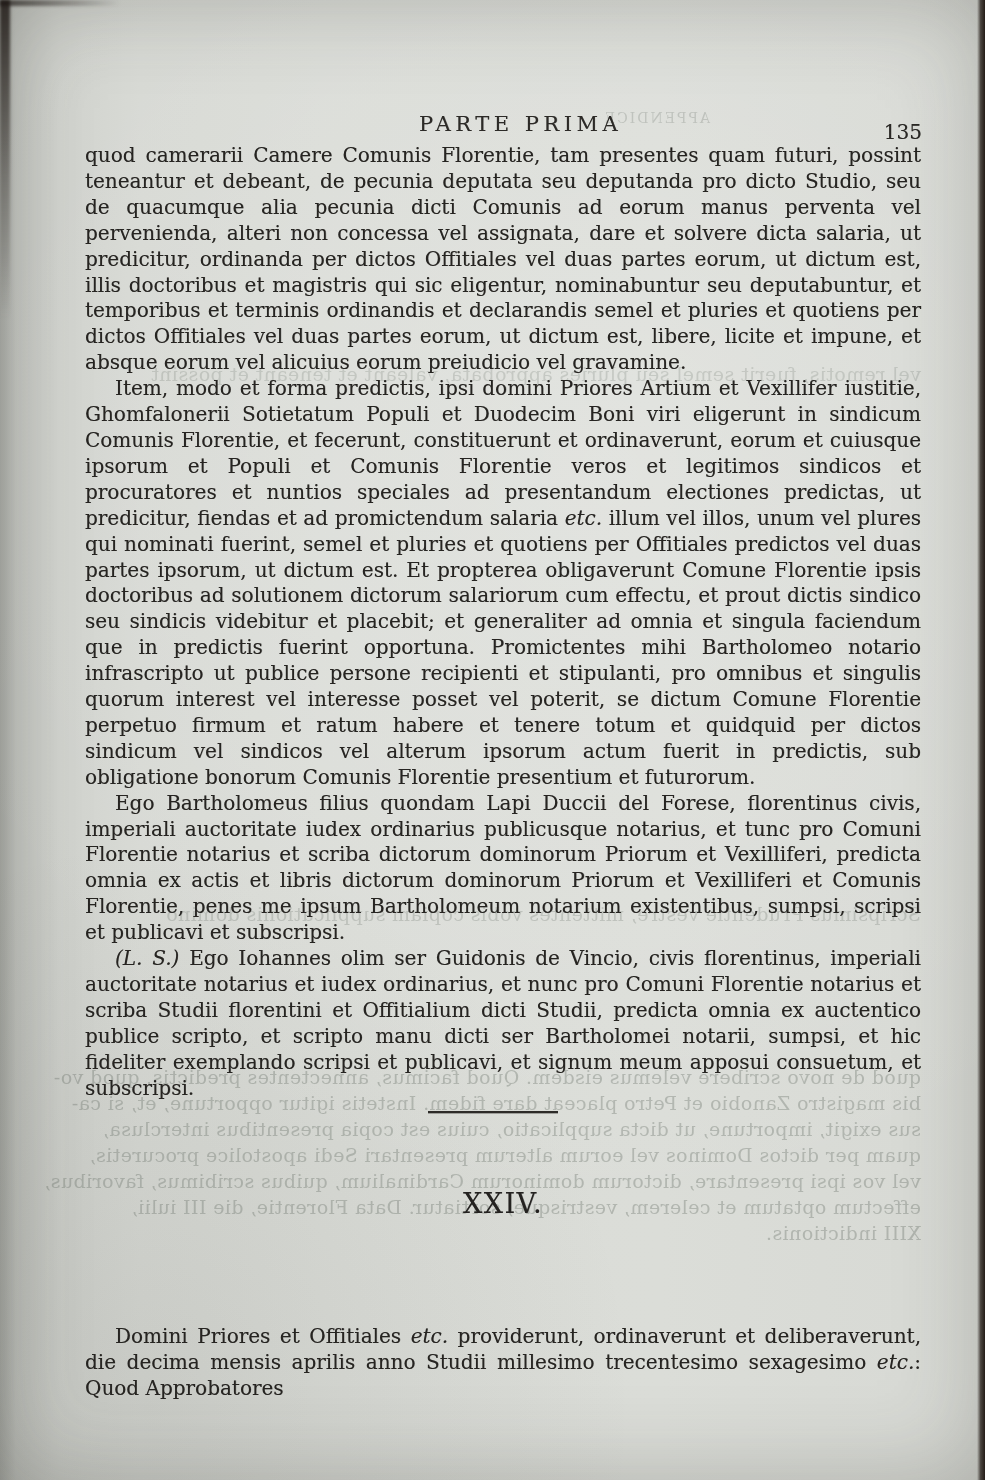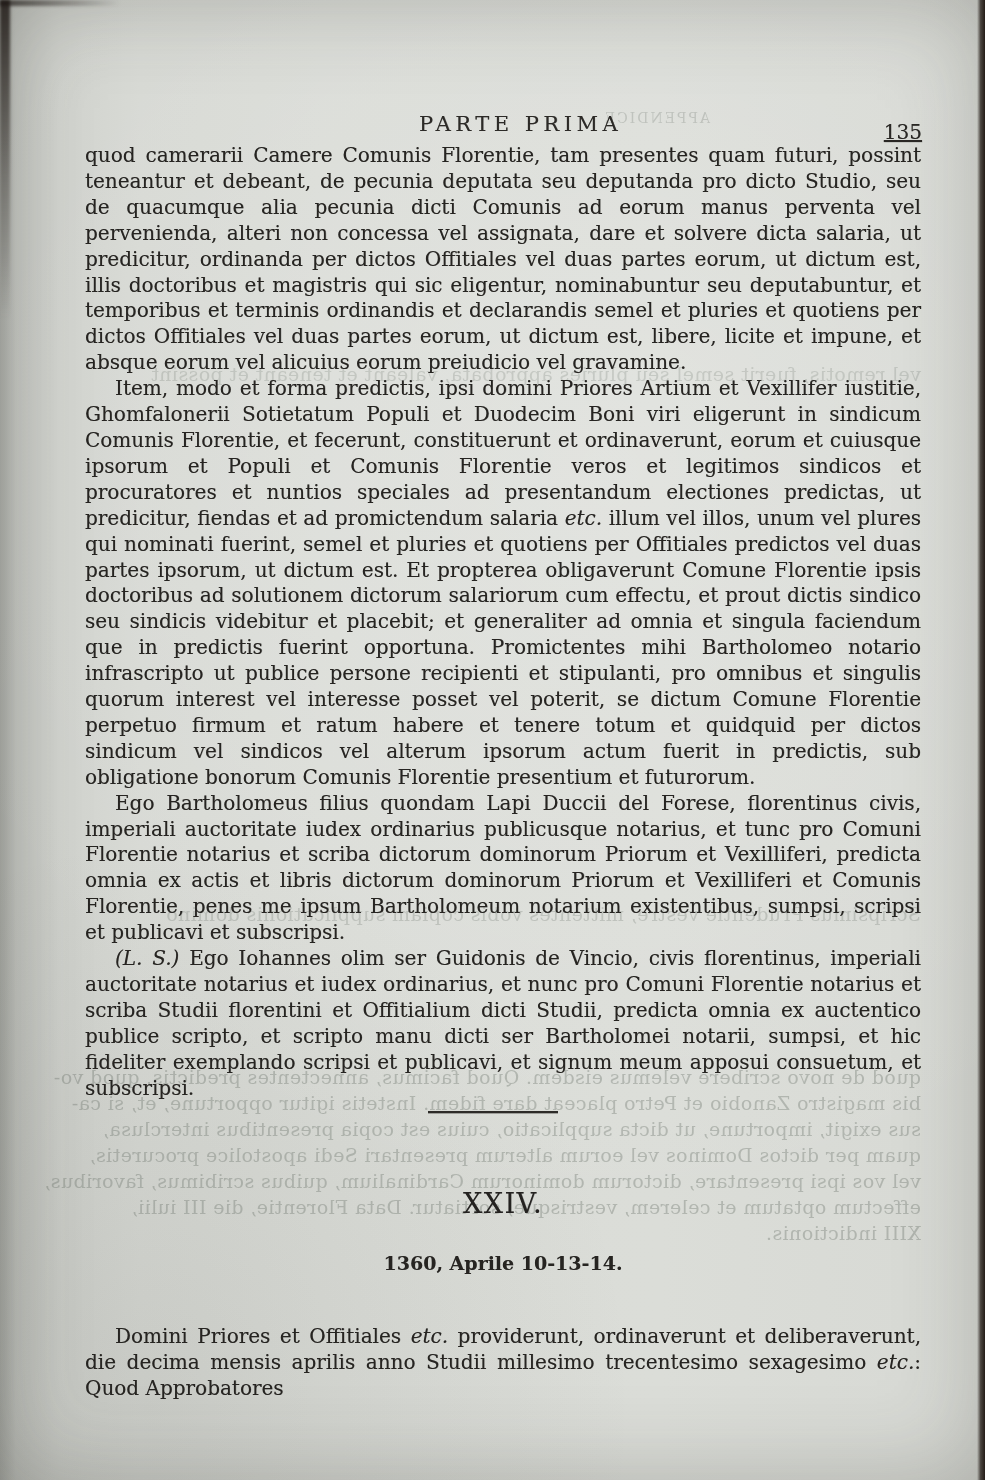--- a/index.html
+++ b/index.html
@@ -26,21 +26,20 @@
     position:absolute;top:112px;left:0;width:100%;
     text-align:center;font-size:21px;letter-spacing:4.5px;
     color:#2c2a27;z-index:3;
     text-shadow:0.3px 0.3px 0 rgba(0,0,0,0.35);
     margin-left:28px;
   }
   .folio{
     position:absolute;top:120px;right:63px;
     font-size:20px;color:#2a2825;z-index:3;
     text-shadow:0.3px 0.3px 0 rgba(0,0,0,0.35);
-    text-decoration:underline;
   }
 
   .body-text{
     position:absolute;top:143px;left:85px;width:836px;z-index:3;
     font-size:20px;line-height:25.9px;text-align:justify;
     text-shadow:0.3px 0.3px 0 rgba(0,0,0,0.32);
   }
   .body-text p{margin:0;padding:0;}
   .body-text p.indent{text-indent:30px;}
   .body-text em{font-style:italic;}
@@ -99,21 +98,20 @@
 
   <div class="body-text">
     <p><span>quod camerarii Camere Comunis Florentie, tam presentes quam futuri, possint teneantur et debeant, de pecunia deputata seu deputanda pro dicto Studio, seu de quacumque alia pecunia dicti Comunis ad eorum manus perventa vel pervenienda, alteri non concessa vel assignata, dare et solvere dicta salaria, ut predicitur, ordinanda per dictos Offitiales vel duas partes eorum, ut dictum est, illis doctoribus et magistris qui sic eligentur, nominabuntur seu deputabuntur, et temporibus et terminis ordinandis et declarandis semel et pluries et quotiens per dictos Offitiales vel duas partes eorum, ut dictum est, libere, licite et impune, et absque eorum vel alicuius eorum preiudicio vel gravamine.</span></p>
     <p class="indent"><span>Item, modo et forma predictis, ipsi domini Priores Artium et Vexillifer iustitie, Ghomfalonerii Sotietatum Populi et Duodecim Boni viri eligerunt in sindicum Comunis Florentie, et fecerunt, constituerunt et ordinaverunt, eorum et cuiusque ipsorum et Populi et Comunis Florentie veros et legitimos sindicos et procuratores et nuntios speciales ad presentandum electiones predictas, ut predicitur, fiendas et ad promictendum salaria </span><em>etc.</em><span> illum vel illos, unum vel plures qui nominati fuerint, semel et pluries et quotiens per Offitiales predictos vel duas partes ipsorum, ut dictum est. Et propterea obligaverunt Comune Florentie ipsis doctoribus ad solutionem dictorum salariorum cum effectu, et prout dictis sindico seu sindicis videbitur et placebit; et generaliter ad omnia et singula faciendum que in predictis fuerint opportuna. Promictentes mihi Bartholomeo notario infrascripto ut publice persone recipienti et stipulanti, pro omnibus et singulis quorum interest vel interesse posset vel poterit, se dictum Comune Florentie perpetuo firmum et ratum habere et tenere totum et quidquid per dictos sindicum vel sindicos vel alterum ipsorum actum fuerit in predictis, sub obligatione bonorum Comunis Florentie presentium et futurorum.</span></p>
     <p class="indent"><span>Ego Bartholomeus filius quondam Lapi Duccii del Forese, florentinus civis, imperiali auctoritate iudex ordinarius publicusque notarius, et tunc pro Comuni Florentie notarius et scriba dictorum dominorum Priorum et Vexilliferi, predicta omnia ex actis et libris dictorum dominorum Priorum et Vexilliferi et Comunis Florentie, penes me ipsum Bartholomeum notarium existentibus, sumpsi, scripsi et publicavi et subscripsi.</span></p>
     <p class="indent"><em>(L. S.)</em><span> Ego Iohannes olim ser Guidonis de Vincio, civis florentinus, imperiali auctoritate notarius et iudex ordinarius, et nunc pro Comuni Florentie notarius et scriba Studii florentini et Offitialium dicti Studii, predicta omnia ex auctentico publice scripto, et scripto manu dicti ser Bartholomei notarii, sumpsi, et hic fideliter exemplando scripsi et publicavi, et signum meum apposui consuetum, et subscripsi.</span></p>
   </div>
 
   <div class="divider-rule"></div>
   <div class="section-number">XXIV.</div>
-  <div class="section-date">1360, Aprile 10-13-14.</div>
 
   <p class="closing-paragraph"><span>Domini Priores et Offitiales </span><em>etc.</em><span> providerunt, ordinaverunt et deliberaverunt, die decima mensis aprilis anno Studii millesimo trecentesimo sexagesimo </span><em>etc.</em><span>: Quod Approbatores</span></p>
 
   <div class="vignette"></div>
   <div class="edge-right"></div>
   <div class="edge-left-top"></div>
   <div class="edge-top"></div>
 </div>
 
 </body></html>

